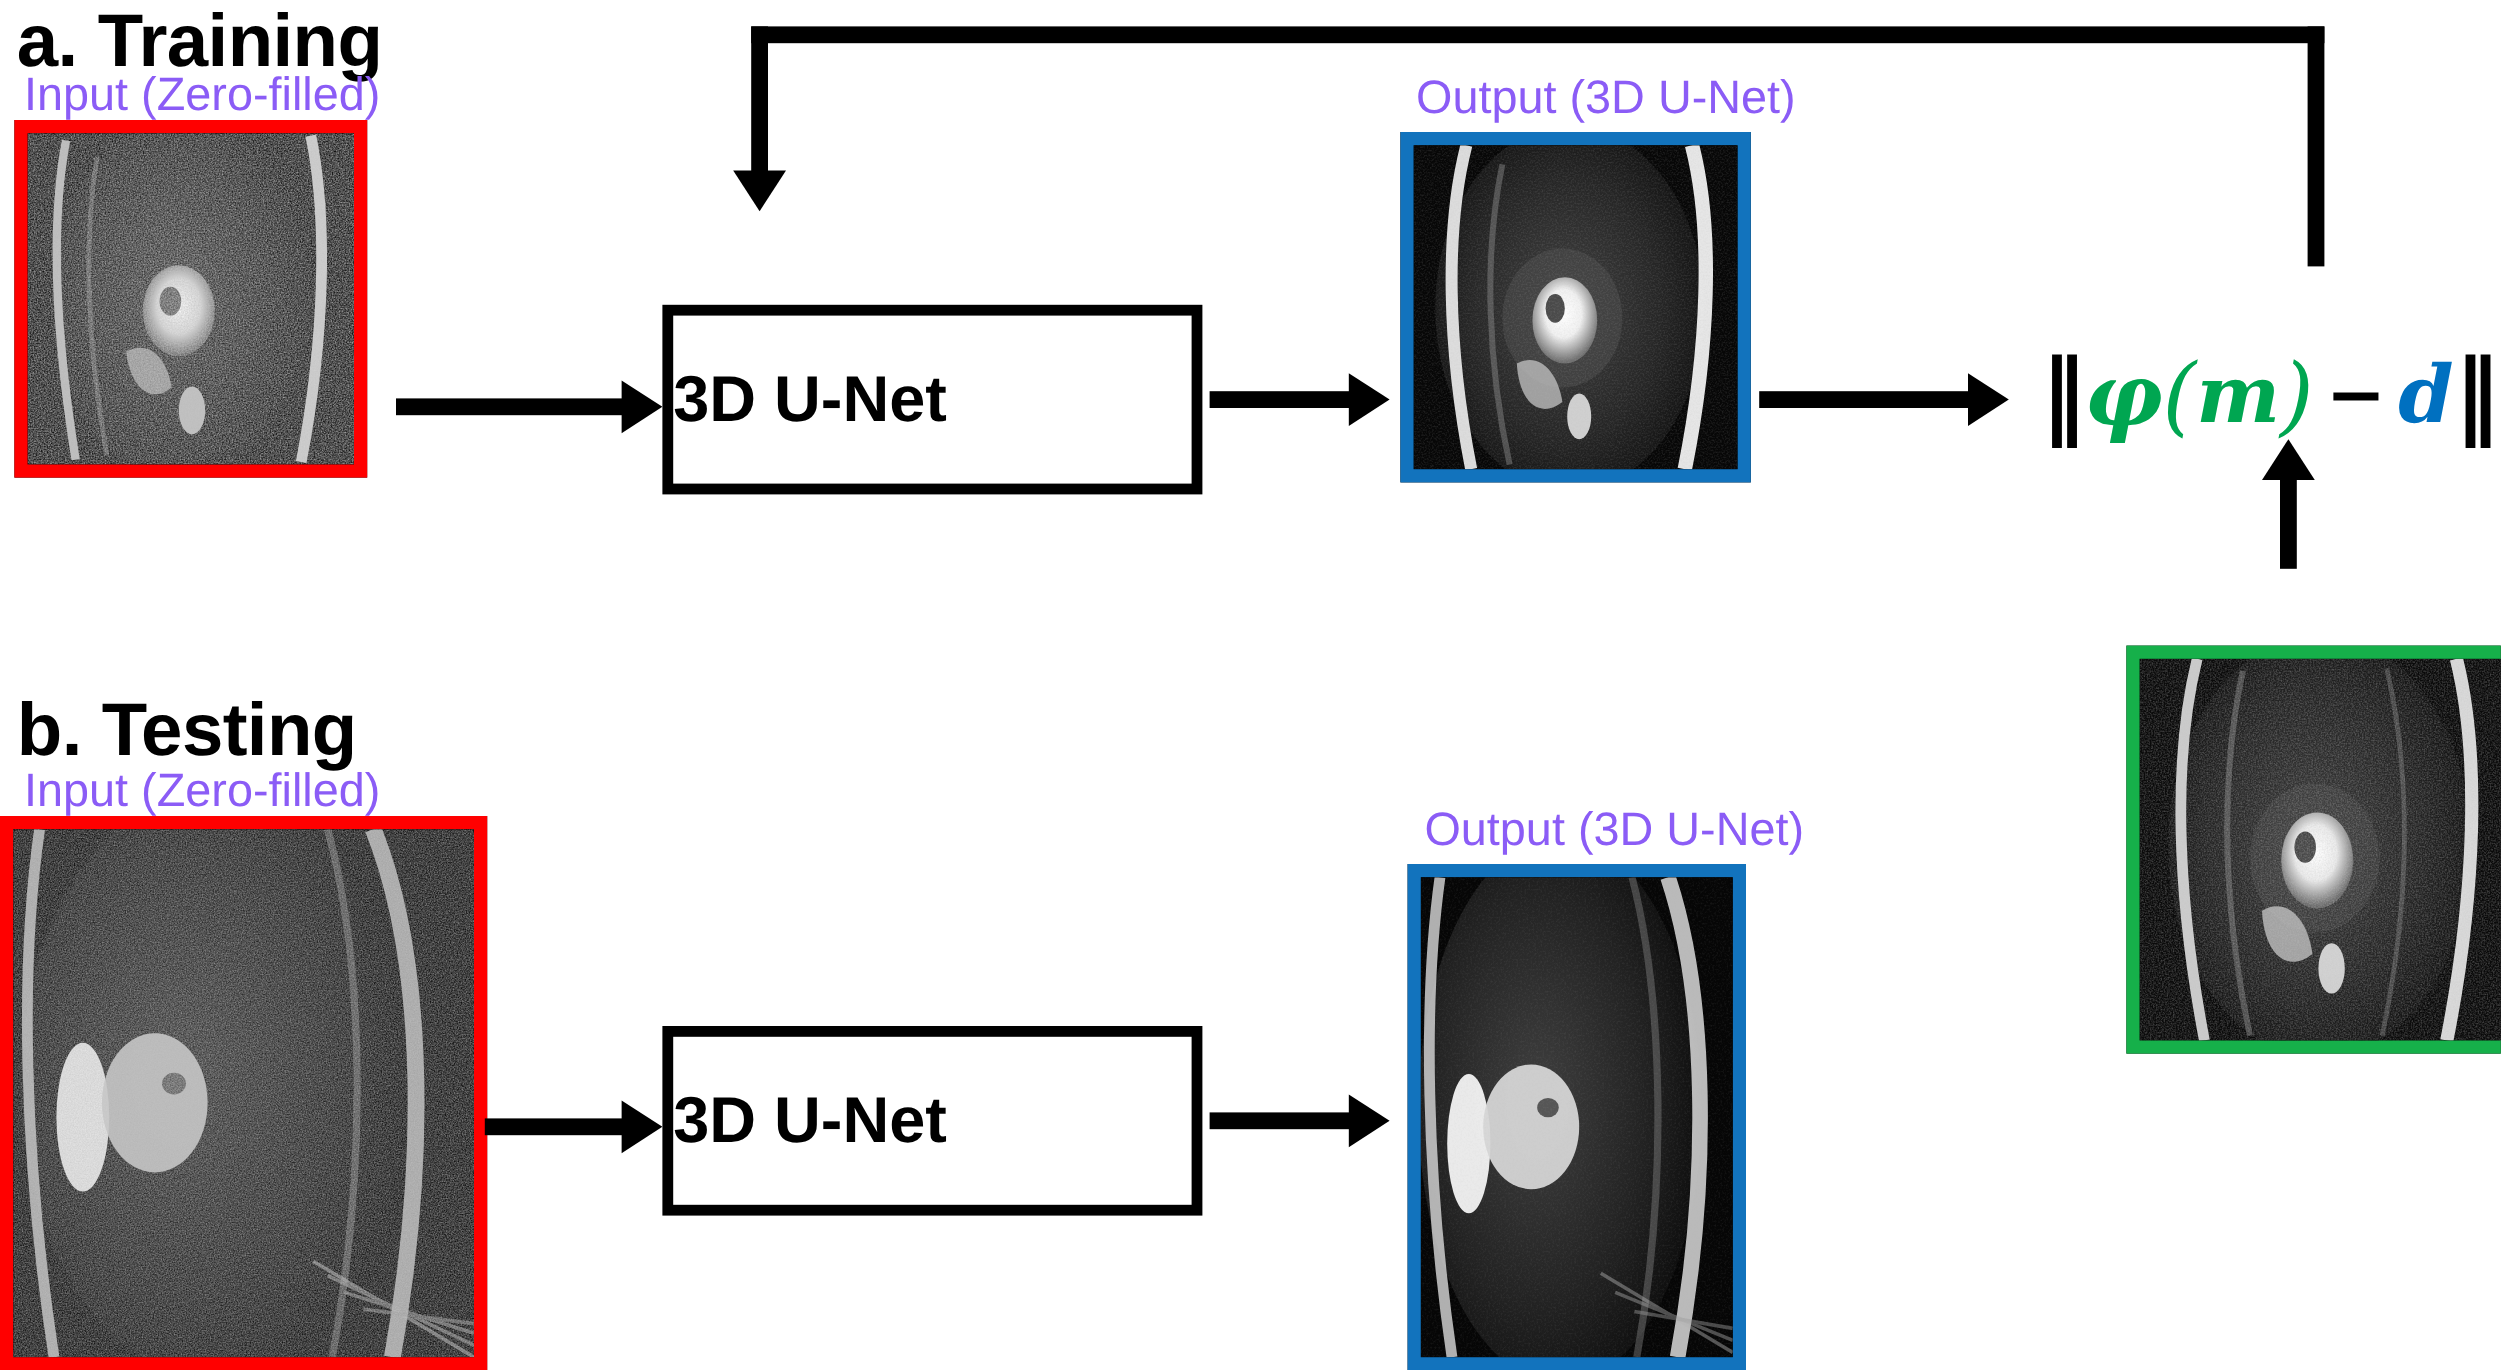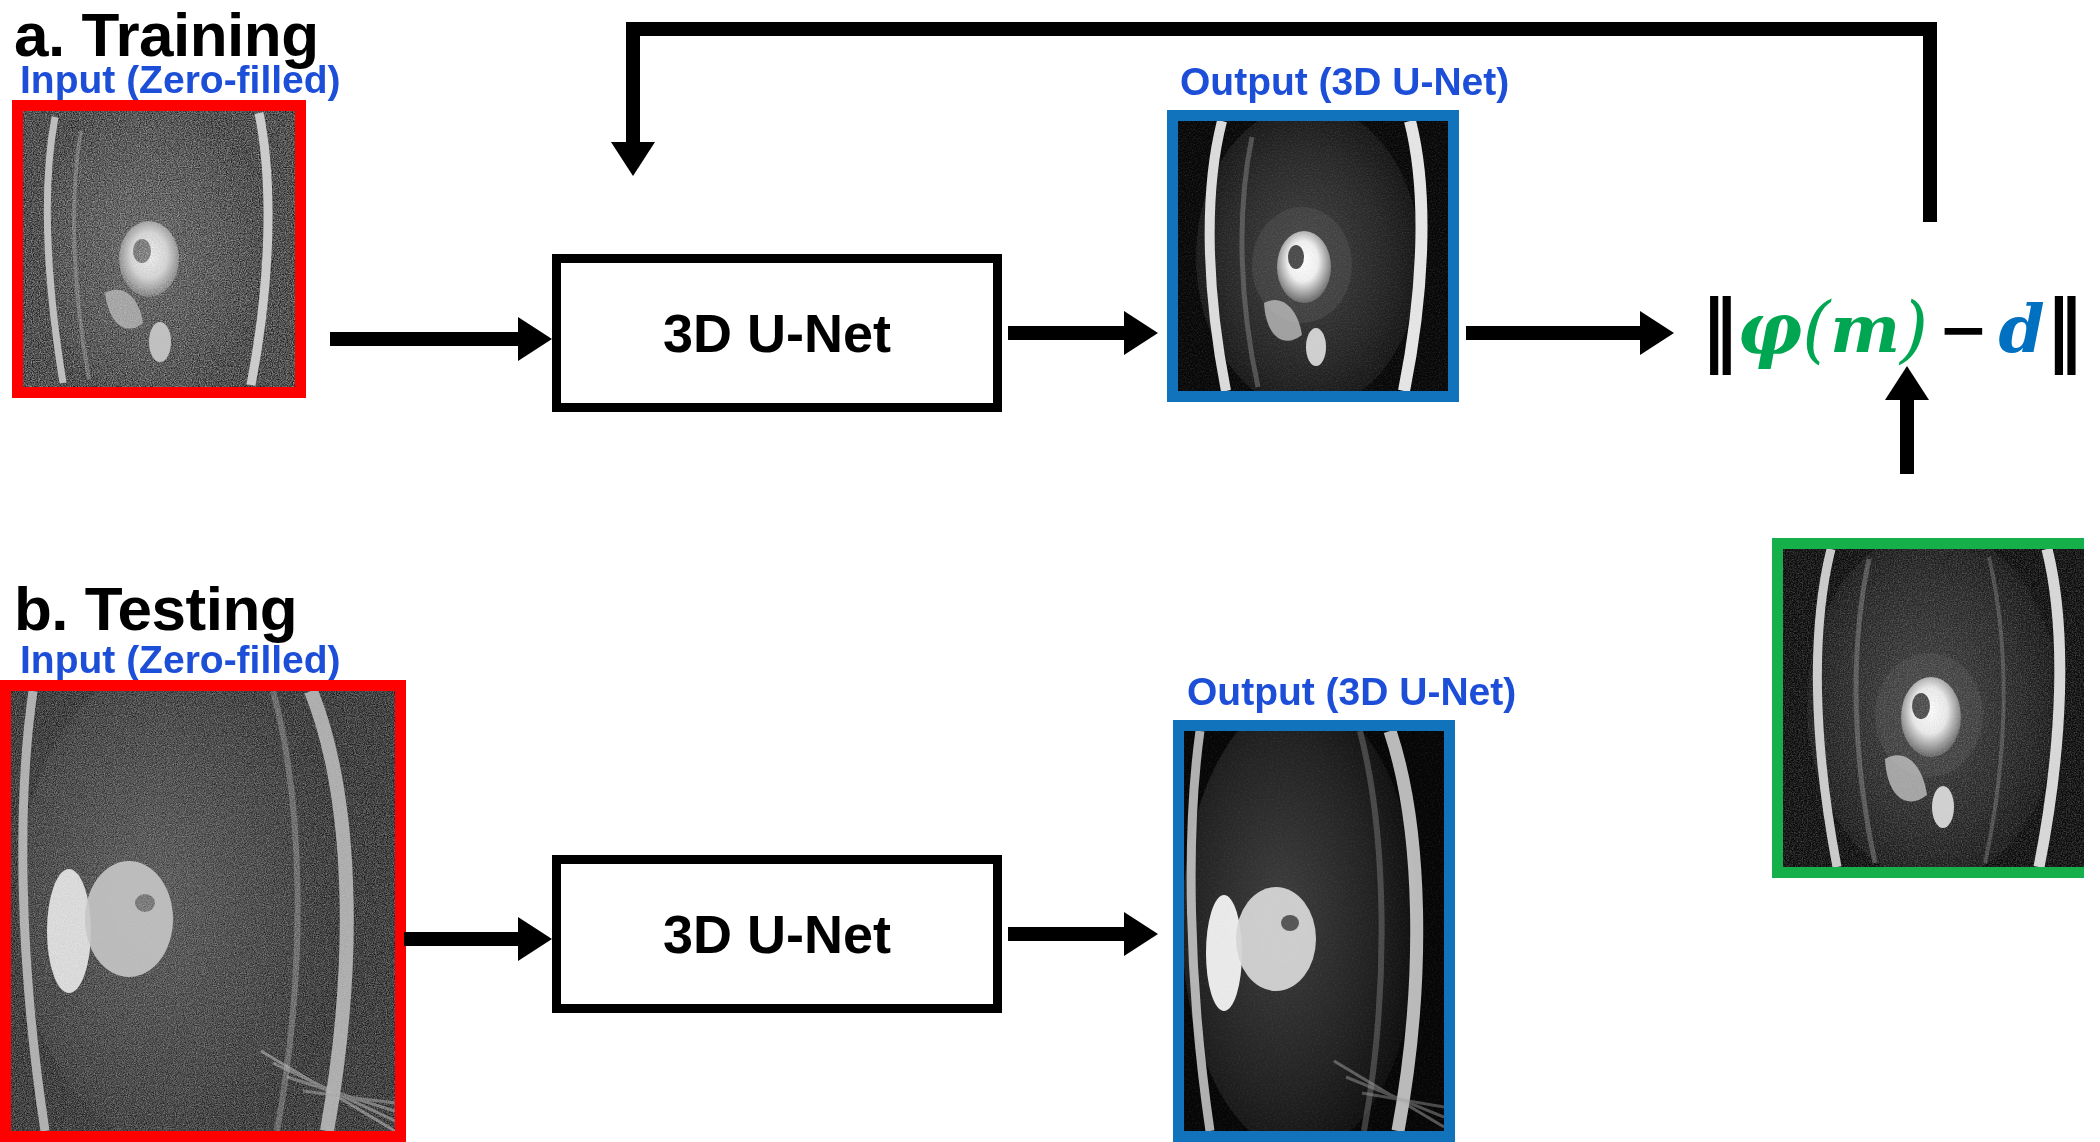--- a/index.html
+++ b/index.html
@@ -23,33 +23,32 @@
   
   .section-title {
     font-weight: bold;
     font-size: 62px;
     line-height: 1;
     color: #000000;
     white-space: nowrap;
     letter-spacing: -0.5px;
   }
   .panel-label {
-    font-weight: bold;
+    font-weight: normal;
     font-size: 39px;
     line-height: 1;
-    color: #1d4ed8;
+    color: #8b5cf6;
     white-space: nowrap;
   }
   .unet-box {
     box-sizing: border-box;
     border: 9px solid #000000;
     background: #ffffff;
     display: flex;
     align-items: center;
-    justify-content: center;
   }
   .unet-box span {
     font-weight: bold;
     font-size: 54px;
     color: #000000;
     white-space: nowrap;
   }
 
   
   .frame {

